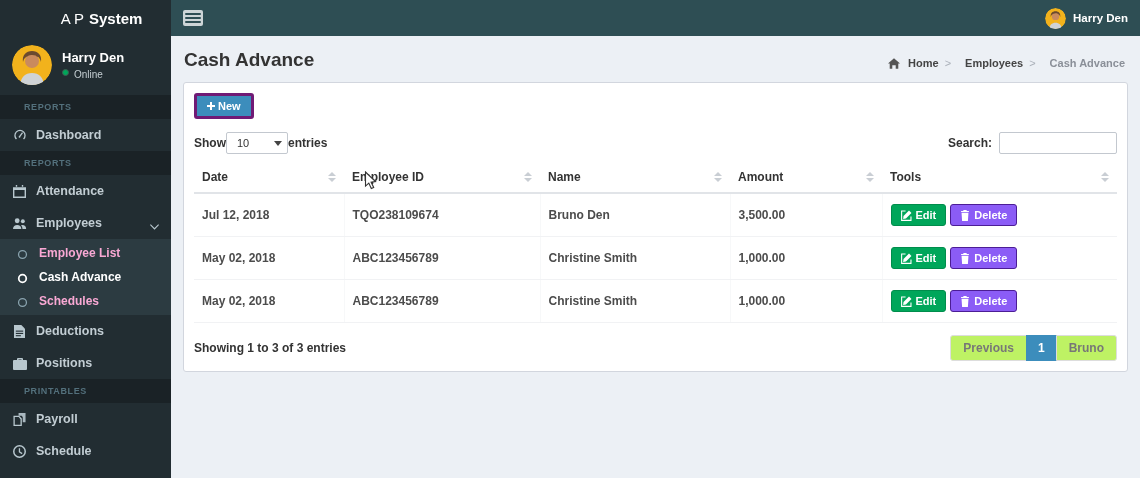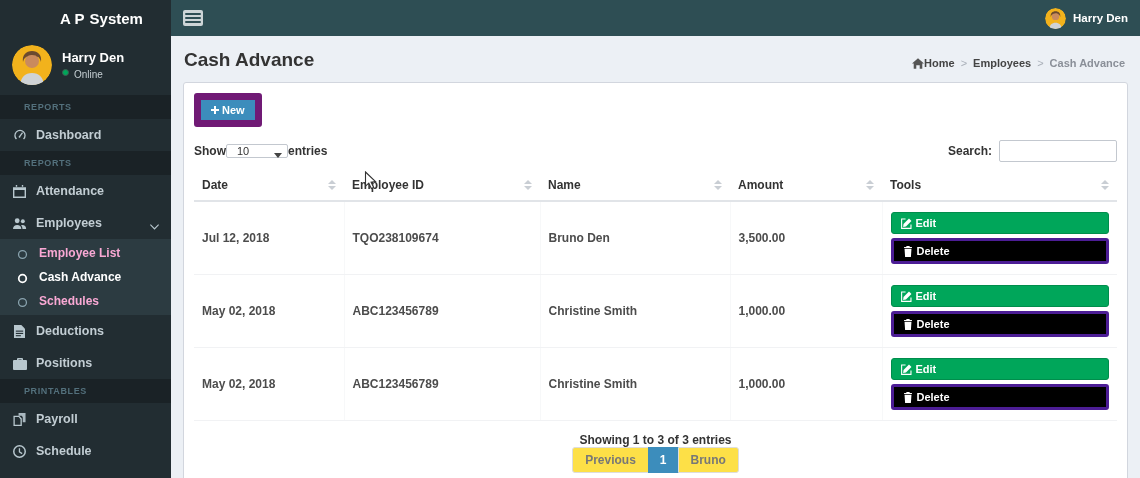--- a/index.html
+++ b/index.html
@@ -2,21 +2,21 @@
 <html><head>
 <meta charset="utf-8">
 <style>
   * { margin:0; padding:0; box-sizing:border-box; }
   html,body { width:1140px; height:478px; overflow:hidden; }
   body { font-family:"Liberation Sans", sans-serif; position:relative; background:#ecf0f5; }
 
   
   .sidebar { position:absolute; left:0; top:0; width:171px; height:478px; background:#222d32; z-index:5; }
   .logo { height:36px; display:flex; align-items:center; justify-content:center; color:#fff; font-size:15px; gap:5px; cursor:pointer; }
-  .logo .b { font-weight:700;margin-left:32px; }
+  .logo .b { font-weight:400;margin-left:32px; }
   .logo .r { font-weight:600; }
   .user-panel { display:flex; align-items:center; gap:10px; padding:9px 10px 10px 12px; }
   .avatar { width:40px; height:40px; border-radius:50%; overflow:hidden; flex:none; }
   .user-meta .name { color:#fff; font-size:13px; font-weight:700; margin-bottom:4px; }
   .user-meta .status { display:flex; align-items:flex-start; gap:5px; color:#c5ced3; font-size:10px; }
   .dot { width:7px; height:7px; border-radius:50%; background:#00a65a; border:1px solid #3e5b51; }
   .menu-header { background:#1a2226; color:#53707c; font-size:9px; font-weight:700; letter-spacing:.6px; padding:7px 24px; }
   .menu-item { display:flex; align-items:flex-end; gap:9px; padding:9px 12px; color:#c2cdd3; font-size:12.5px; font-weight:600; cursor:pointer; }
   .menu-item .mi { width:15px; display:flex; justify-content:center; flex:none; color:#b8c7ce; }
   .menu-item .chev { margin-left:auto; color:#b8c7ce; }
@@ -33,55 +33,55 @@
   .ham-box i { display:block; height:2px; background:#2e4e54; border-radius:1px; }
   .nav-user { display:flex; align-items:center; gap:7px; padding:0 12px; height:36px; cursor:pointer; }
   .nav-user .avatar { width:21px; height:21px; }
   .nav-user .uname { color:#fff; font-size:11.5px; font-weight:700; }
 
   
   .content { position:absolute; left:171px; top:36px; right:0; bottom:0; background:#ecf0f5; }
   .content-header { display:flex; align-items:flex-end; justify-content:space-between; padding:13px 15px 11px 13px; }
   .page-title { font-size:19px; font-weight:700; color:#333; }
   .breadcrumb { display:flex; align-items:center; font-size:11px; padding-bottom:2px; }
-  .crumb { display:flex; align-items:center; gap:0; color:#444; font-weight:700; cursor:pointer; }
+  .crumb { display:flex; align-items:center; gap:8px; color:#444; font-weight:700; cursor:pointer; }
   .crumb.current { color:#8a8f98; font-weight:600; cursor:default; }
   .crumb + .crumb::before { content:">"; color:#aab0b9; margin:0 6px; font-weight:400; }
   .crumb .bi { color:#555; display:flex; }
 
   .box { margin:0 12px; background:#fff; border:1px solid #d2d6de; border-radius:3px; padding:10px; }
 
-  .btn-new { display:inline-flex; align-items:center; gap:3px; background:#3c8dbc; border:7px solid #701a75; color:#fff; font-size:11px; font-weight:700; padding:4px 10px; border-radius:3px; cursor:pointer; margin-bottom:13px; font-family:inherit; }
+  .btn-new { display:inline-flex; align-items:center; gap:3px; background:#3c8dbc; border:3px solid #701a75; color:#fff; font-size:11px; font-weight:700; padding:4px 10px; border-radius:3px; cursor:pointer; margin-bottom:13px; font-family:inherit; }
 
   .controls { display:flex; align-items:center; justify-content:space-between; font-size:12px; color:#333; font-weight:600; margin-bottom:8px; }
   .ctl-left { display:flex; align-items:center; }
   .select-wrap { position:relative; }
-  .select-wrap select { appearance:none; -webkit-appearance:none; width:62px; height:14px; border:1px solid #c3c8cf; border-radius:2px; background:#fff; font-size:11px; padding:0 16px 0 10px; color:#333; font-family:inherit; }
+  .select-wrap select { appearance:none; -webkit-appearance:none; width:62px; height:22px; border:1px solid #c3c8cf; border-radius:2px; background:#fff; font-size:11px; padding:0 16px 0 10px; color:#333; font-family:inherit; }
   .select-wrap::after { content:""; position:absolute; right:6px; top:9px; border-left:4px solid transparent; border-right:4px solid transparent; border-top:5px solid #444; pointer-events:none; }
   .ctl-right { display:flex; align-items:center; gap:7px; }
   .search-input { width:118px; height:22px; border:1px solid #c3c8cf; border-radius:2px; padding:0 5px; font-size:12px; font-family:inherit; }
 
   table.data { width:100%; border-collapse:collapse; font-size:12px; }
   table.data th { text-align:left; font-weight:700; color:#333; padding:8px 22px 8px 8px; border-bottom:2px solid #e1e4e8; position:relative; cursor:pointer; }
   table.data th:nth-child(1){ width:150px; } table.data th:nth-child(2){ width:196px; }
   table.data th:nth-child(3){ width:190px; } table.data th:nth-child(4){ width:152px; }
   .sort-icon { position:absolute; right:8px; top:50%; transform:translateY(-50%); display:flex; flex-direction:column; gap:2px; }
   .sort-icon::before { content:""; border-left:4px solid transparent; border-right:4px solid transparent; border-bottom:4px solid #c9ced4; }
   .sort-icon::after  { content:""; border-left:4px solid transparent; border-right:4px solid transparent; border-top:4px solid #c9ced4; }
   table.data td { padding:10px 8px; border-bottom:1px solid #f1f2f4; border-right:1px solid #f7f8f9; color:#4c4c4c; font-weight:600; }
   table.data td:last-child { border-right:none; }
-  .tools-cell { display:flex; gap:4px;flex-direction:column; }
+  .tools-cell { display:flex; gap:4px; }
   .btn-edit, .btn-delete { display:inline-flex; align-items:center; gap:4px; color:#fff; font-size:11px; font-weight:700; padding:4px 9px; border-radius:3px; cursor:pointer; font-family:inherit; }
   .btn-edit { background:#00a65a; border:1px solid #008d4c; }
-  .btn-delete { background:#000000; border:3px solid #4c1d95; }
-
-  .table-footer { display:flex; align-items:center; justify-content:space-between; margin-top:12px;flex-direction:column; }
+  .btn-delete { background:#8b5cf6; border:1px solid #4c1d95; }
+
+  .table-footer { display:flex; align-items:center; justify-content:space-between; margin-top:12px; }
   .info { font-size:12px; color:#333; font-weight:600; }
   .pagination { display:flex; }
-  .page-btn { border:1px solid #ddd; background:#fde047; color:#777; font-size:12px; font-weight:600; padding:5px 12px; margin-left:-1px; cursor:pointer; font-family:inherit; }
+  .page-btn { border:1px solid #ddd; background:#bef264; color:#777; font-size:12px; font-weight:600; padding:5px 12px; margin-left:-1px; cursor:pointer; font-family:inherit; }
   .page-btn:first-child { border-radius:3px 0 0 3px; margin-left:0; }
   .page-btn:last-child { border-radius:0 3px 3px 0; }
   .page-btn.active { background:#3c8dbc; border-color:#3c8dbc; color:#fff; padding:5px 11px; }
 
   .cursor-overlay { position:absolute; left:364px; top:171px; z-index:50; pointer-events:none; }
   svg { display:block; }
 </style>
 </head>
 <body>
 

